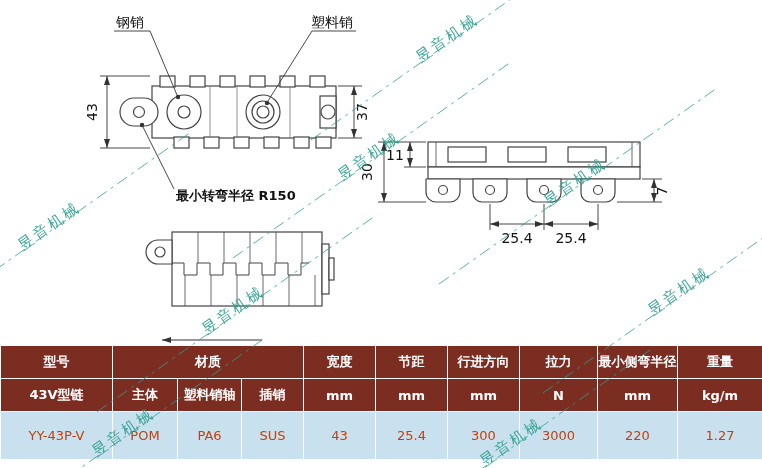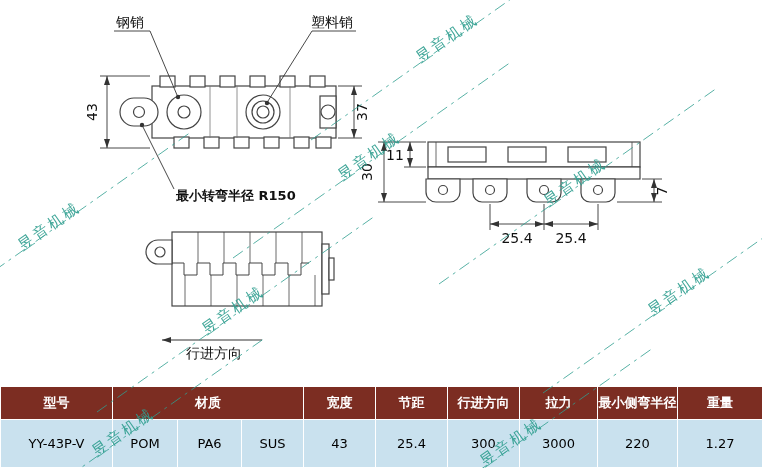--- a/index.html
+++ b/index.html
@@ -5,27 +5,27 @@
   * { margin:0; padding:0; box-sizing:border-box; }
   html,body { width:762px; height:468px; background:#fff; overflow:hidden;
               font-family:"DejaVu Sans", sans-serif; }
   .page { position:relative; width:762px; height:468px; background:#fff; }
 
   svg.drawing { position:absolute; top:0; left:0; z-index:1; }
   svg.drawing text.dim  { font-size:14px; fill:#111; }
   svg.drawing text.lbl  { font-size:14px; fill:#111; }
   svg.drawing text.note { font-size:13px; font-weight:bold; fill:#111; }
 
-  table.spec { position:absolute; left:0; bottom:0; width:762px; z-index:5;
+  table.spec { position:absolute; left:0; bottom:8px; width:762px; z-index:5;
                border-collapse:collapse; table-layout:fixed; }
   table.spec td { text-align:center; vertical-align:middle; border:1px solid #fff;
                   overflow:hidden; white-space:nowrap; }
   table.spec tr.hdr  td { background:#7C2D22; color:#fff; font-weight:bold;
                           font-size:13px; height:33px; }
-  table.spec tr.data td { background:#C9E1EE; color:#000000; font-size:13px; height:48px; }
+  table.spec tr.data td { background:#C9E1EE; color:#c2410c; font-size:13px; height:48px; }
 
   svg.wm { position:absolute; top:0; left:0; z-index:10; pointer-events:none; }
   svg.wm line { stroke:#2E9E8F; stroke-width:1; stroke-dasharray:12 5 3 5; opacity:.8; }
   svg.wm text { font-size:15px; letter-spacing:3px; fill:#2E9E8F; opacity:.9; }
 </style>
 </head>
 <body>
 
 <div class="page">
 
@@ -181,20 +181,32 @@
         <tr class="hdr">
       <td>型号</td>
       <td colspan="3">材质</td>
       <td>宽度</td>
       <td>节距</td>
       <td>行进方向</td>
       <td>拉力</td>
       <td>最小侧弯半径</td>
       <td>重量</td>
     </tr>
+    <tr class="hdr">
+      <td>43V型链</td>
+      <td>主体</td>
+      <td>塑料销轴</td>
+      <td>插销</td>
+      <td>mm</td>
+      <td>mm</td>
+      <td>mm</td>
+      <td>N</td>
+      <td>mm</td>
+      <td>kg/m</td>
+    </tr>
     <tr class="data">
       <td>YY-43P-V</td>
       <td>POM</td>
       <td>PA6</td>
       <td>SUS</td>
       <td>43</td>
       <td>25.4</td>
       <td>300</td>
       <td>3000</td>
       <td>220</td>

